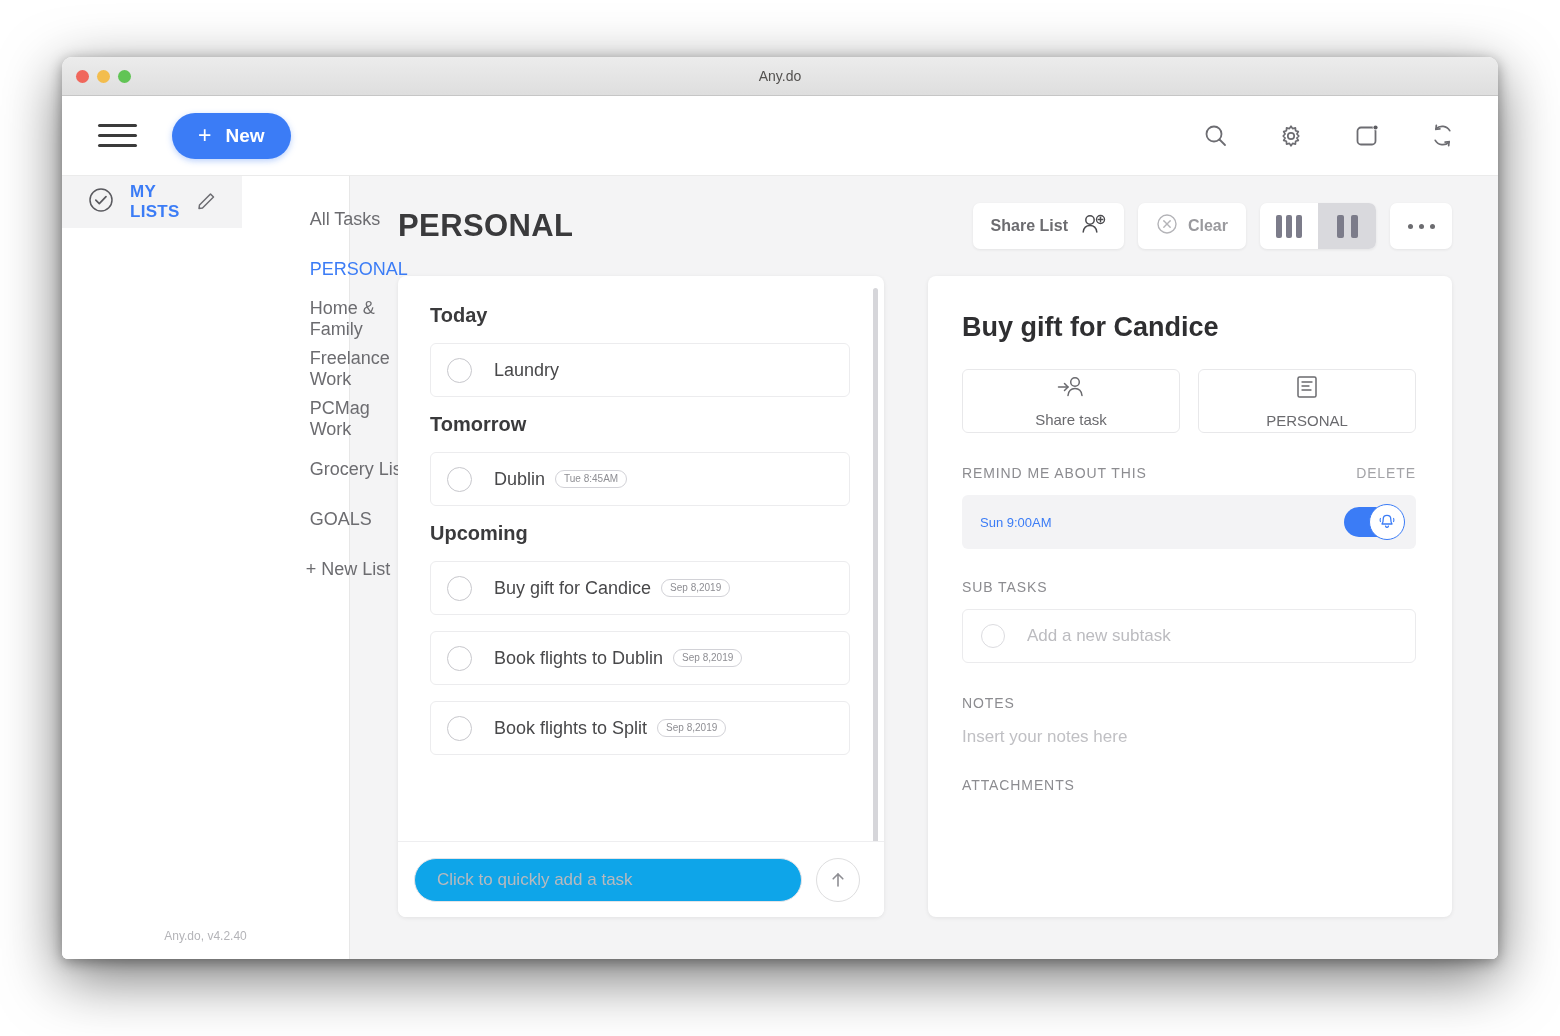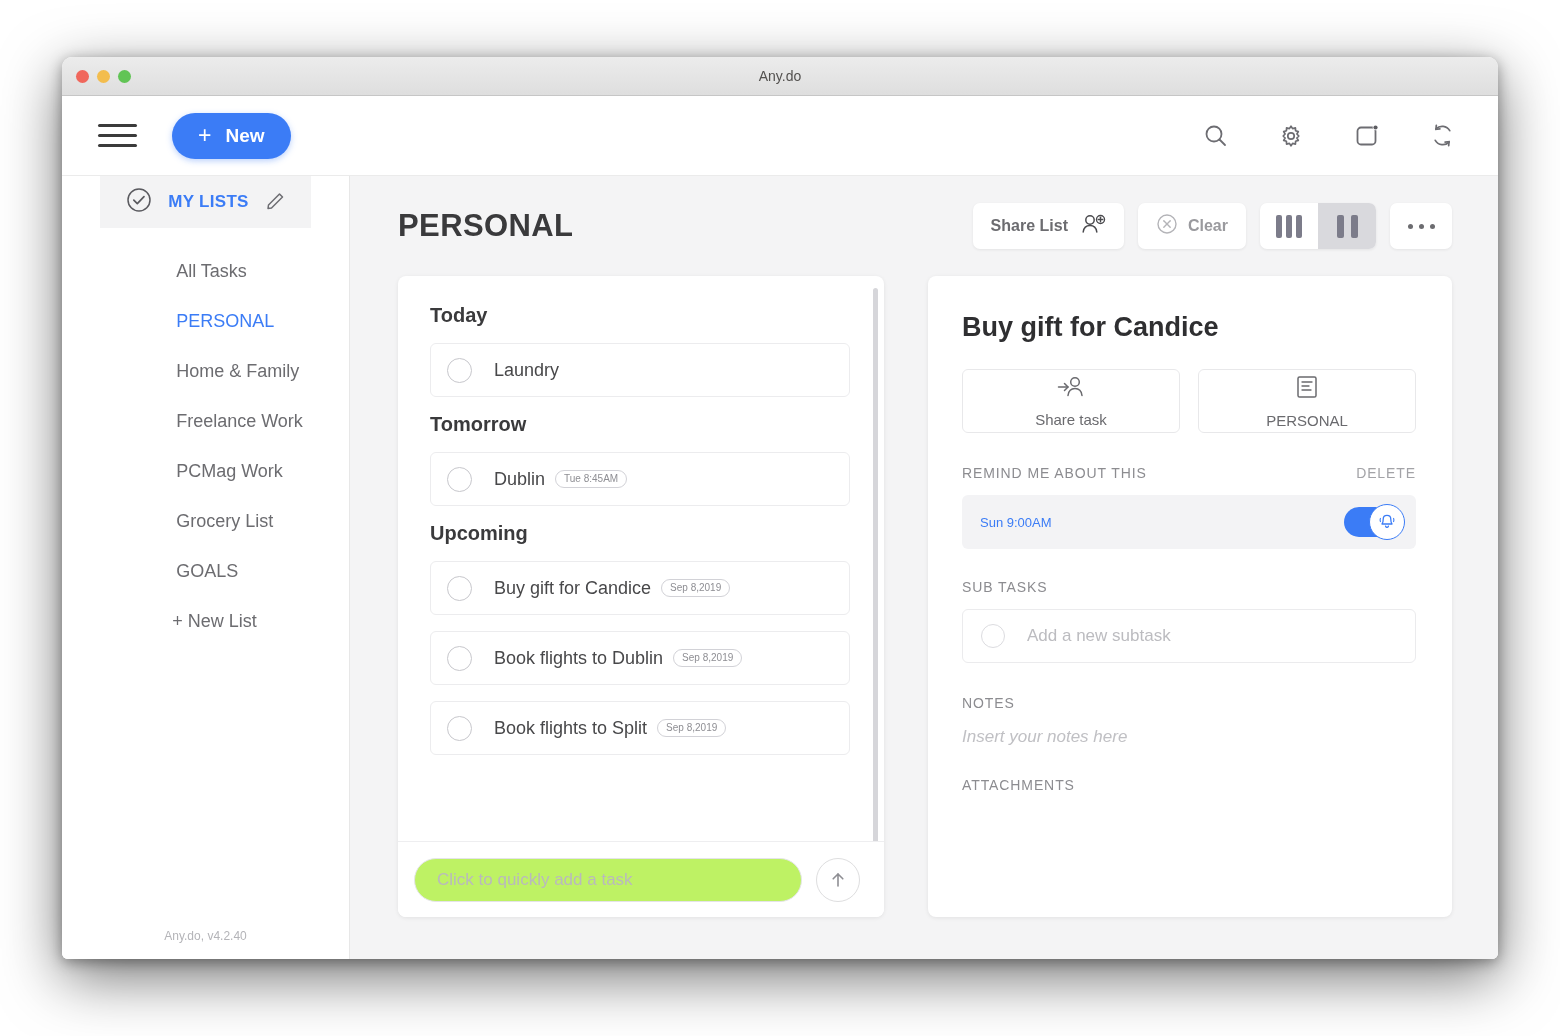--- a/index.html
+++ b/index.html
@@ -117,23 +117,22 @@
     background: #f4f4f5;
   }
 
   
   .sidebar {
     width: 288px;
     flex: 0 0 288px;
     background: #ffffff;
     border-right: 1px solid #e7e7e7;
     display: flex;
-    flex-direction: column;
+    flex-direction: row;
     position: relative;
-    align-items: center;
   }
   .lists-header {
     height: 52px;
     background: #f3f3f4;
     display: flex;
     align-items: center;
     padding: 0 24px 0 26px;
     gap: 16px;
     cursor: pointer;
   }
@@ -330,21 +329,21 @@
   .quick-input {
     flex: 1;
     height: 44px;
     border: 1px solid #e4e4e8;
     border-radius: 23px;
     padding: 0 22px;
     font-size: 17px;
     color: #49494b;
     font-family: "Liberation Sans", sans-serif;
     outline: none;
-    background: #bef264;
+    background: #0ea5e9;
   }
   .quick-input::placeholder { color: #b9b9bd; }
   .send-btn {
     width: 44px; height: 44px; flex: 0 0 44px;
     border: 1px solid #dededf;
     border-radius: 50%;
     background: #fff;
     display: flex; align-items: center; justify-content: center;
     cursor: pointer;
   }
@@ -434,21 +433,20 @@
     gap: 22px;
     margin-bottom: 32px;
   }
   .subtask-box .check { width: 24px; height: 24px; flex: 0 0 24px; border-color: #dcdce0; }
   .subtask-ph { font-size: 17px; color: #bcbcc0; }
   .notes-ph {
     margin-top: 16px;
     font-size: 17px;
     color: #c0c0c4;
     margin-bottom: 30px;
-    font-style: italic;
   }
   .dropzone {
     margin-top: 14px;
     height: 56px;
     border: 1.5px dashed #c9c9ce;
     border-radius: 5px;
     display: flex;
     align-items: center;
     justify-content: center;
     font-size: 18px;

